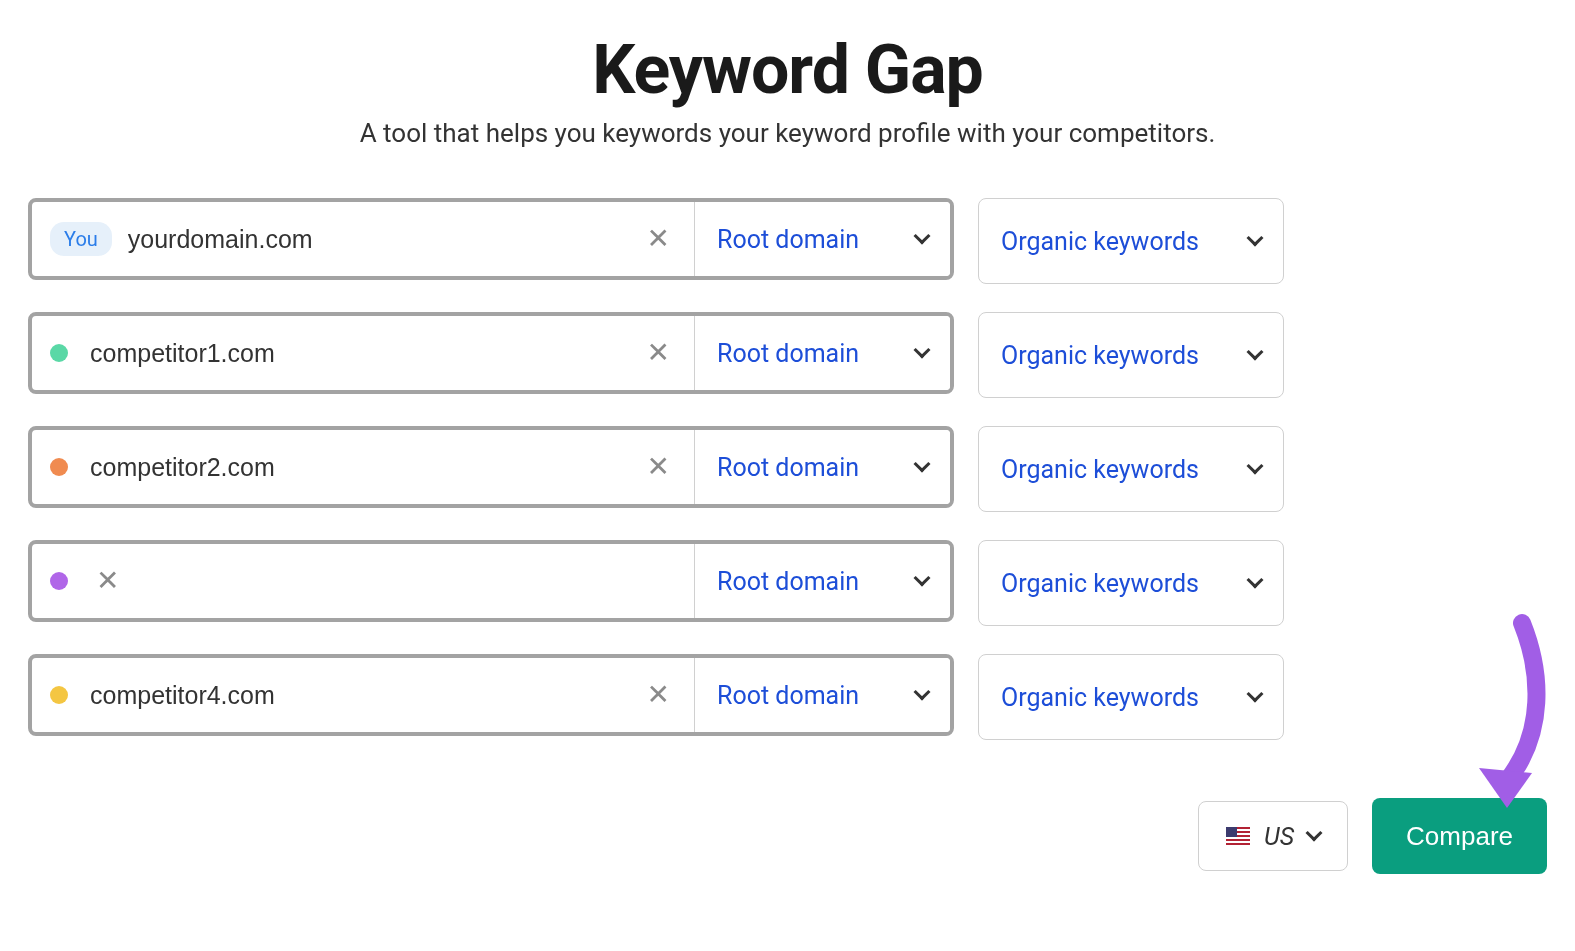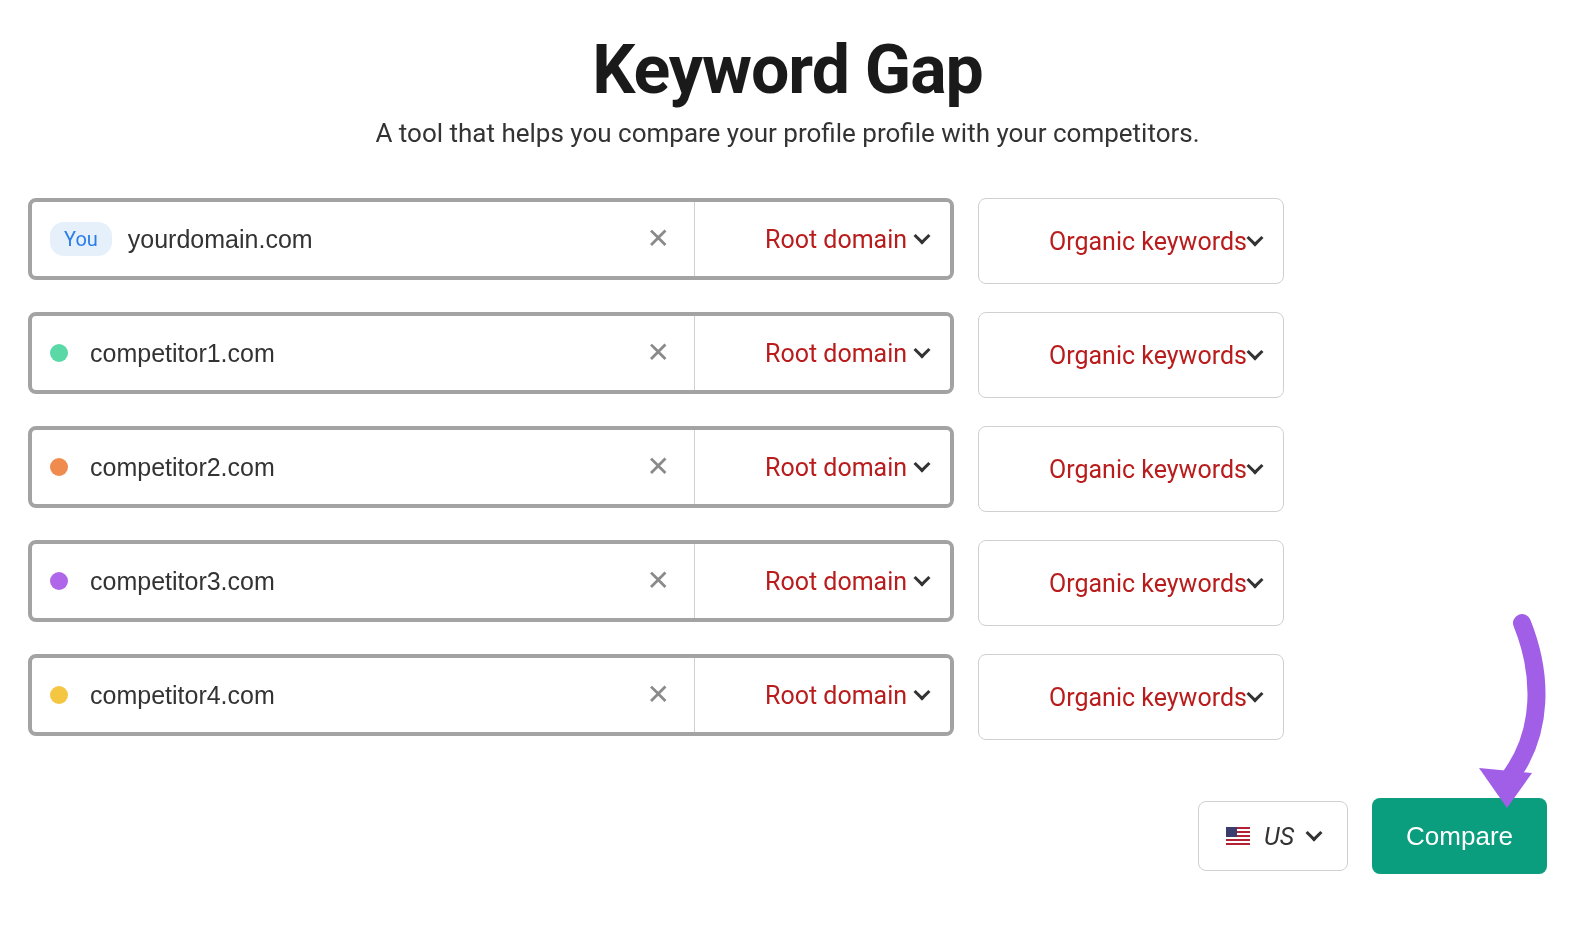--- a/index.html
+++ b/index.html
@@ -88,21 +88,21 @@
       border-radius: 8px;
       flex: 0 0 306px;
       display: flex;
       align-items: center;
       justify-content: space-between;
       padding: 0 22px;
       height: 86px;
       background: #fff;
       cursor: pointer;
     }
-    .select-label { font-size: 25px; color: #b91c1c; margin-left: 48px; }
+    .select-label { font-size: 25px; color: #1d4ed8; }
     .chevron {
       display: inline-block;
       width: 12px;
       height: 12px;
       border-right: 3px solid #333;
       border-bottom: 3px solid #333;
       transform: rotate(45deg);
       margin-top: -6px;
     }
     .footer {
@@ -158,21 +158,21 @@
       right: -10px;
       top: -185px;
       pointer-events: none;
     }
   </style>
 </head>
 <body>
 
 <div class="header">
   <h1 class="title">Keyword Gap</h1>
-  <p class="subtitle">A tool that helps you compare your profile profile with your competitors.</p>
+  <p class="subtitle">A tool that helps you keywords your keyword profile with your competitors.</p>
 </div>
 
 <div class="rows">
 
   <div class="row">
     <div class="domain-group">
       <div class="domain-left">
         <span class="you-badge">You</span>
         <input class="domain-input" value="yourdomain.com" style="">
         <button class="clear-btn">✕</button>
@@ -221,21 +221,20 @@
     <div class="keywords-select">
       <span class="select-label">Organic keywords</span>
       <span class="chevron"></span>
     </div>
   </div>
 
   <div class="row">
     <div class="domain-group">
       <div class="domain-left">
         <span class="dot" id="dot3" style="background: rgb(176, 102, 232);"></span>
-        <input class="domain-input" value="competitor3.com" style="">
         <button class="clear-btn">✕</button>
       </div>
       <div class="scope-select">
         <span class="select-label">Root domain</span>
         <span class="chevron"></span>
       </div>
     </div>
     <div class="keywords-select">
       <span class="select-label">Organic keywords</span>
       <span class="chevron"></span>

